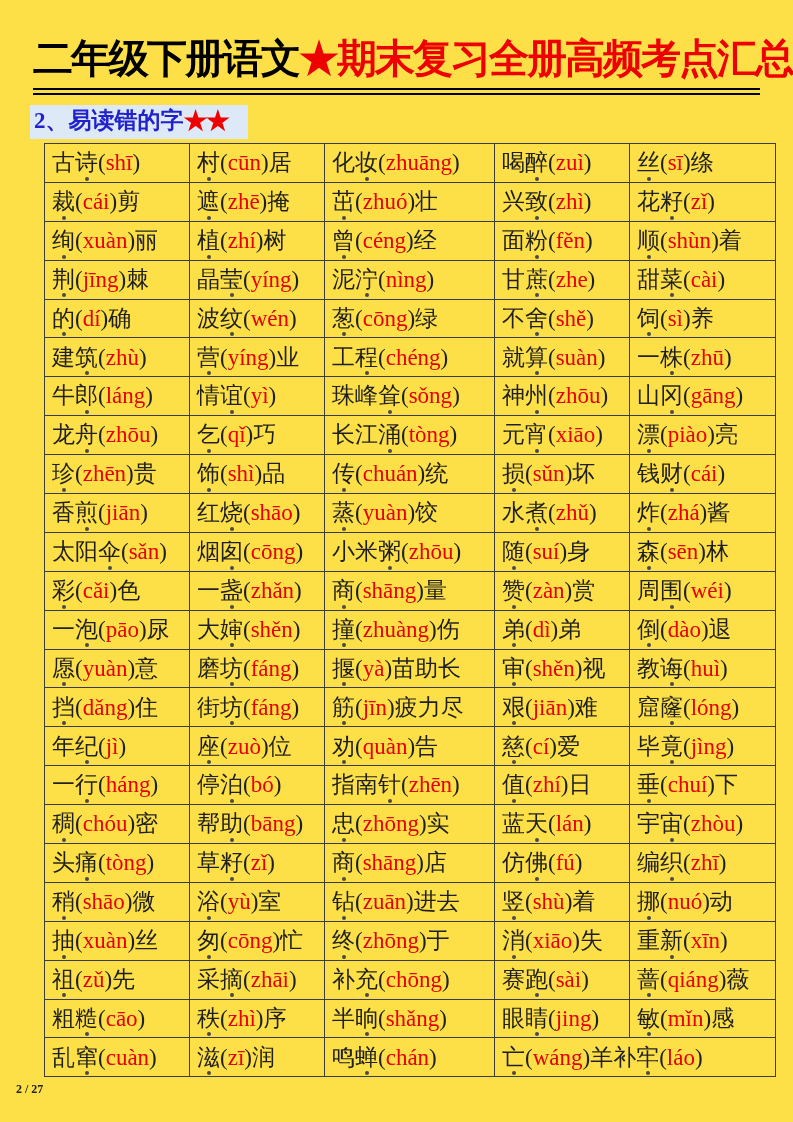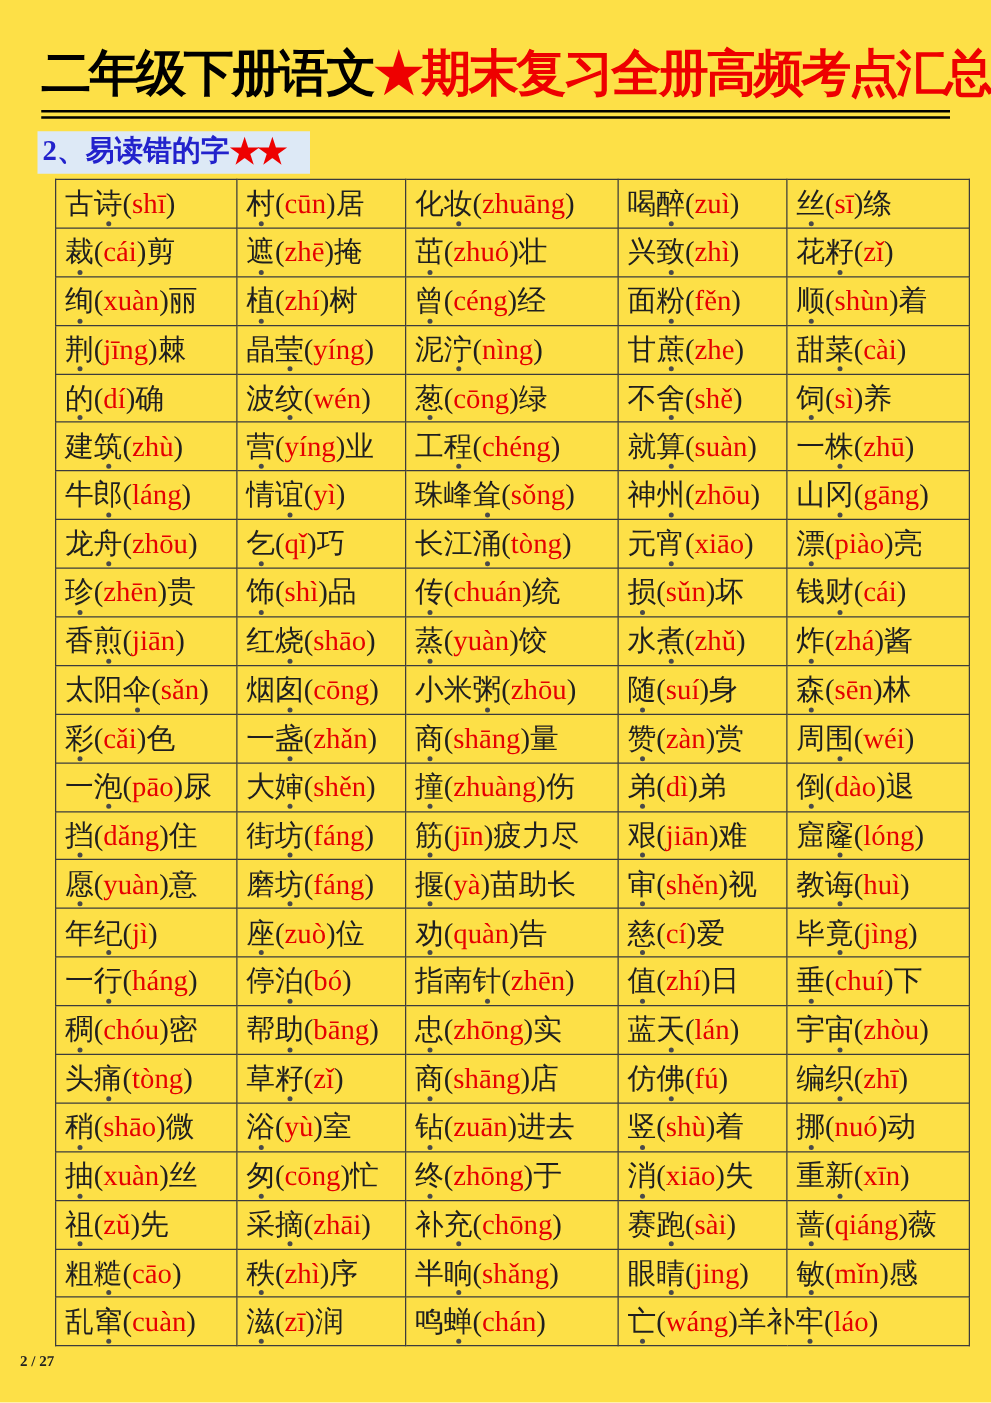--- a/index.html
+++ b/index.html
@@ -152,34 +152,34 @@
           <td><span class="hz">周</span><span class="hz dot">围</span><span class="hz">(</span><span class="py">wéi</span><span class="hz">)</span></td>
         </tr>
         <tr>
           <td><span class="hz">一</span><span class="hz dot">泡</span><span class="hz">(</span><span class="py">pāo</span><span class="hz">)</span><span class="hz">尿</span></td>
           <td><span class="hz">大</span><span class="hz dot">婶</span><span class="hz">(</span><span class="py">shěn</span><span class="hz">)</span></td>
           <td><span class="hz dot">撞</span><span class="hz">(</span><span class="py">zhuàng</span><span class="hz">)</span><span class="hz">伤</span></td>
           <td><span class="hz dot">弟</span><span class="hz">(</span><span class="py">dì</span><span class="hz">)</span><span class="hz">弟</span></td>
           <td><span class="hz dot">倒</span><span class="hz">(</span><span class="py">dào</span><span class="hz">)</span><span class="hz">退</span></td>
         </tr>
         <tr>
+          <td><span class="hz dot">愿</span><span class="hz">(</span><span class="py">yuàn</span><span class="hz">)</span><span class="hz">意</span></td>
+          <td><span class="hz">磨</span><span class="hz dot">坊</span><span class="hz">(</span><span class="py">fáng</span><span class="hz">)</span></td>
+          <td><span class="hz dot">揠</span><span class="hz">(</span><span class="py">yà</span><span class="hz">)</span><span class="hz">苗</span><span class="hz">助</span><span class="hz">长</span></td>
+          <td><span class="hz dot">审</span><span class="hz">(</span><span class="py">shěn</span><span class="hz">)</span><span class="hz">视</span></td>
+          <td><span class="hz">教</span><span class="hz dot">诲</span><span class="hz">(</span><span class="py">huì</span><span class="hz">)</span></td>
+        </tr>
+        <tr>
           <td><span class="hz dot">挡</span><span class="hz">(</span><span class="py">dǎng</span><span class="hz">)</span><span class="hz">住</span></td>
           <td><span class="hz">街</span><span class="hz dot">坊</span><span class="hz">(</span><span class="py">fáng</span><span class="hz">)</span></td>
           <td><span class="hz dot">筋</span><span class="hz">(</span><span class="py">jīn</span><span class="hz">)</span><span class="hz">疲</span><span class="hz">力</span><span class="hz">尽</span></td>
           <td><span class="hz dot">艰</span><span class="hz">(</span><span class="py">jiān</span><span class="hz">)</span><span class="hz">难</span></td>
           <td><span class="hz">窟</span><span class="hz dot">窿</span><span class="hz">(</span><span class="py">lóng</span><span class="hz">)</span></td>
         </tr>
         <tr>
-          <td><span class="hz dot">愿</span><span class="hz">(</span><span class="py">yuàn</span><span class="hz">)</span><span class="hz">意</span></td>
-          <td><span class="hz">磨</span><span class="hz dot">坊</span><span class="hz">(</span><span class="py">fáng</span><span class="hz">)</span></td>
-          <td><span class="hz dot">揠</span><span class="hz">(</span><span class="py">yà</span><span class="hz">)</span><span class="hz">苗</span><span class="hz">助</span><span class="hz">长</span></td>
-          <td><span class="hz dot">审</span><span class="hz">(</span><span class="py">shěn</span><span class="hz">)</span><span class="hz">视</span></td>
-          <td><span class="hz">教</span><span class="hz dot">诲</span><span class="hz">(</span><span class="py">huì</span><span class="hz">)</span></td>
-        </tr>
-        <tr>
           <td><span class="hz">年</span><span class="hz dot">纪</span><span class="hz">(</span><span class="py">jì</span><span class="hz">)</span></td>
           <td><span class="hz dot">座</span><span class="hz">(</span><span class="py">zuò</span><span class="hz">)</span><span class="hz">位</span></td>
           <td><span class="hz dot">劝</span><span class="hz">(</span><span class="py">quàn</span><span class="hz">)</span><span class="hz">告</span></td>
           <td><span class="hz dot">慈</span><span class="hz">(</span><span class="py">cí</span><span class="hz">)</span><span class="hz">爱</span></td>
           <td><span class="hz">毕</span><span class="hz dot">竟</span><span class="hz">(</span><span class="py">jìng</span><span class="hz">)</span></td>
         </tr>
         <tr>
           <td><span class="hz">一</span><span class="hz dot">行</span><span class="hz">(</span><span class="py">háng</span><span class="hz">)</span></td>
           <td><span class="hz">停</span><span class="hz dot">泊</span><span class="hz">(</span><span class="py">bó</span><span class="hz">)</span></td>
           <td><span class="hz">指</span><span class="hz">南</span><span class="hz dot">针</span><span class="hz">(</span><span class="py">zhēn</span><span class="hz">)</span></td>

